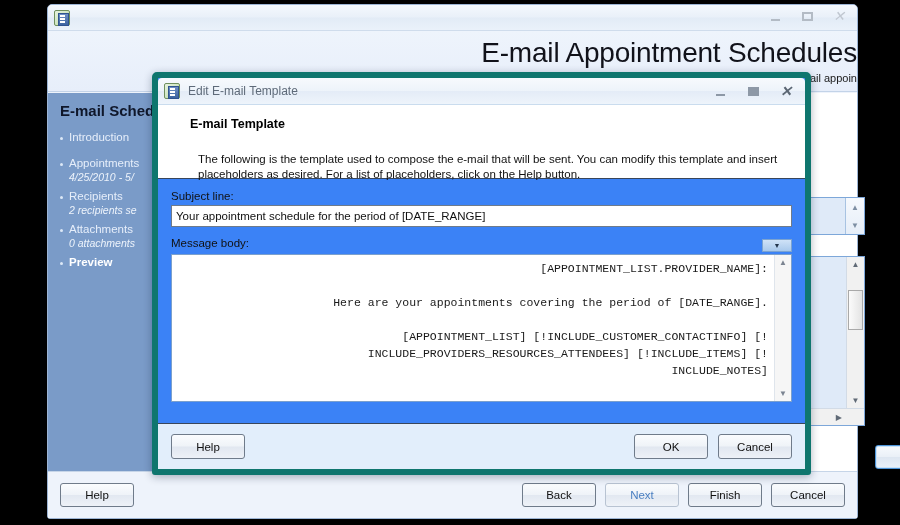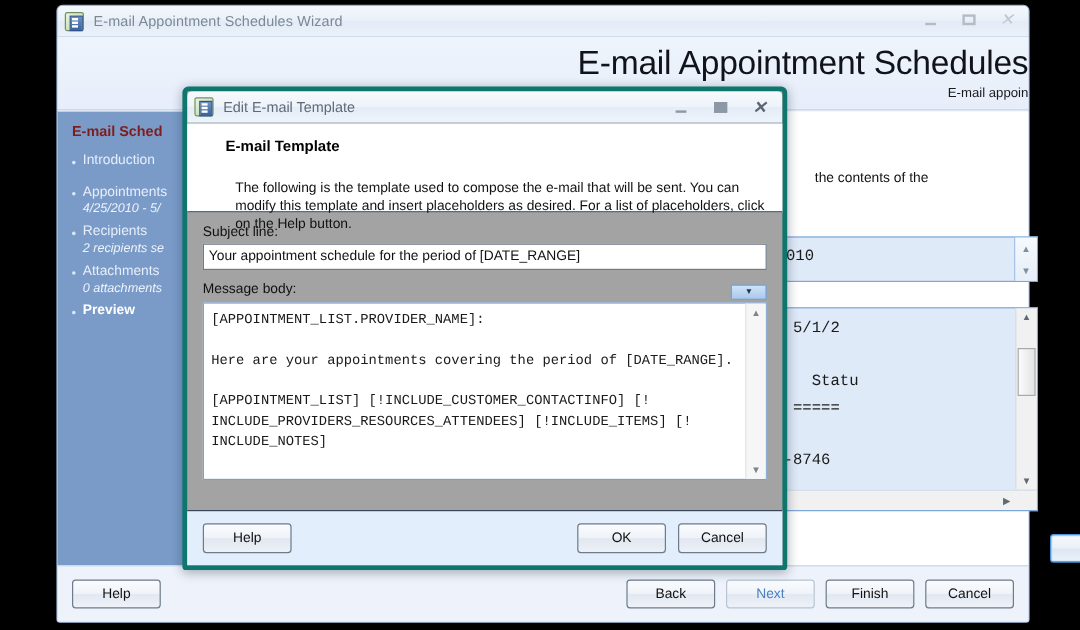--- a/index.html
+++ b/index.html
@@ -90,21 +90,21 @@
     display: flex;
   }
   #sidebar {
     width: 113px; flex: 0 0 113px;
     background: #7a9bc8;
     border-right: 1px solid #5d82b4;
     padding: 9px 0 0 12px;
     color: #ffffff;
   }
   #sidebar-title {
-    font-size: 12px; font-weight: bold; color: #7f1d1d;
+    font-size: 15px; font-weight: bold; color: #0f172a;
     margin-bottom: 10px; white-space: nowrap;
   }
   .nav-item {
     font-size: 11.5px; color: #e6eefa; white-space: nowrap;
     padding: 2px 0 2px 9px; position: relative;
   }
   .nav-item::before {
     content: ""; position: absolute; left: 0; top: 8px;
     width: 3px; height: 3px; border-radius: 50%;
     background: #dce8f7;
@@ -205,23 +205,23 @@
     font-size: 11.5px; color: #111;
     display: flex; align-items: center; justify-content: center;
   }
   .wbtn.disabled { color: #4a7fc1; border-color: #b8c3d2; }
   #foot-right { margin-left: auto; display: flex; gap: 9px; justify-content: space-between; }
 
   
   #dialog {
     position: absolute;
     left: 152px; top: 72px;
-    width: 504px; height: 403px;
-    background: #a3a3a3;
-    border: 4px solid #0f766e;
+    width: 659px; height: 403px;
+    background: #3b82f6;
+    border: 6px solid #0f766e;
     border-radius: 5px 5px 3px 3px;
     box-shadow: 0 2px 9px rgba(10,25,50,.32);
   }
   #dlg-titlebar {
     height: 27px;
     background: linear-gradient(to bottom,#f7fafd 0%, #edf3fa 50%, #e4ecf7 52%, #eef4fb 100%);
     border-radius: 4px 4px 0 0;
     border-bottom: 1px solid #cadcee;
     display: flex; align-items: center; padding: 0 6px;
     position: relative;
@@ -255,20 +255,21 @@
     margin-left: auto; width: 30px; height: 13px;
     background: linear-gradient(to bottom,#cfe2f7,#a9c9ec);
     border: 1px solid #7ba3d1;
     display: flex; align-items: center; justify-content: center;
     color: #23364d; font-size: 7px;
   }
   #msg-wrap {
     margin-top: 2px; height: 148px;
     background: #fff; border: 1px solid #7ba0cd;
     display: flex;
+    text-align: right;
   }
   #msg-body {
     flex: 1 1 auto; padding: 5px 6px;
     font-family: "Liberation Mono", monospace;
     font-size: 11.5px; line-height: 17px; color: #1a1a1a;
     white-space: pre-wrap; overflow: hidden;
   }
   #msg-scroll {
     width: 17px; flex: 0 0 17px;
     background: #f6f6f6; border-left: 1px solid #dfe5ec;
@@ -298,21 +299,20 @@
   }
   #dlg-foot-right { margin-left: auto; display: flex; gap: 10px; }
 </style>
 </head>
 <body>
 
 <div id="wizard-window">
 
   <div id="wizard-titlebar">
     <span class="app-icon"></span>
-    <span id="wizard-title">E-mail Appointment Schedules Wizard</span>
     <div id="wizard-winbtns">
       <span class="winbtn">
           <i class="min-g"></i>
         </span>
       <span class="winbtn">
           <i class="max-g"></i>
         </span>
       <span class="winbtn">
           <i class="close-g">✕</i>
         </span>

